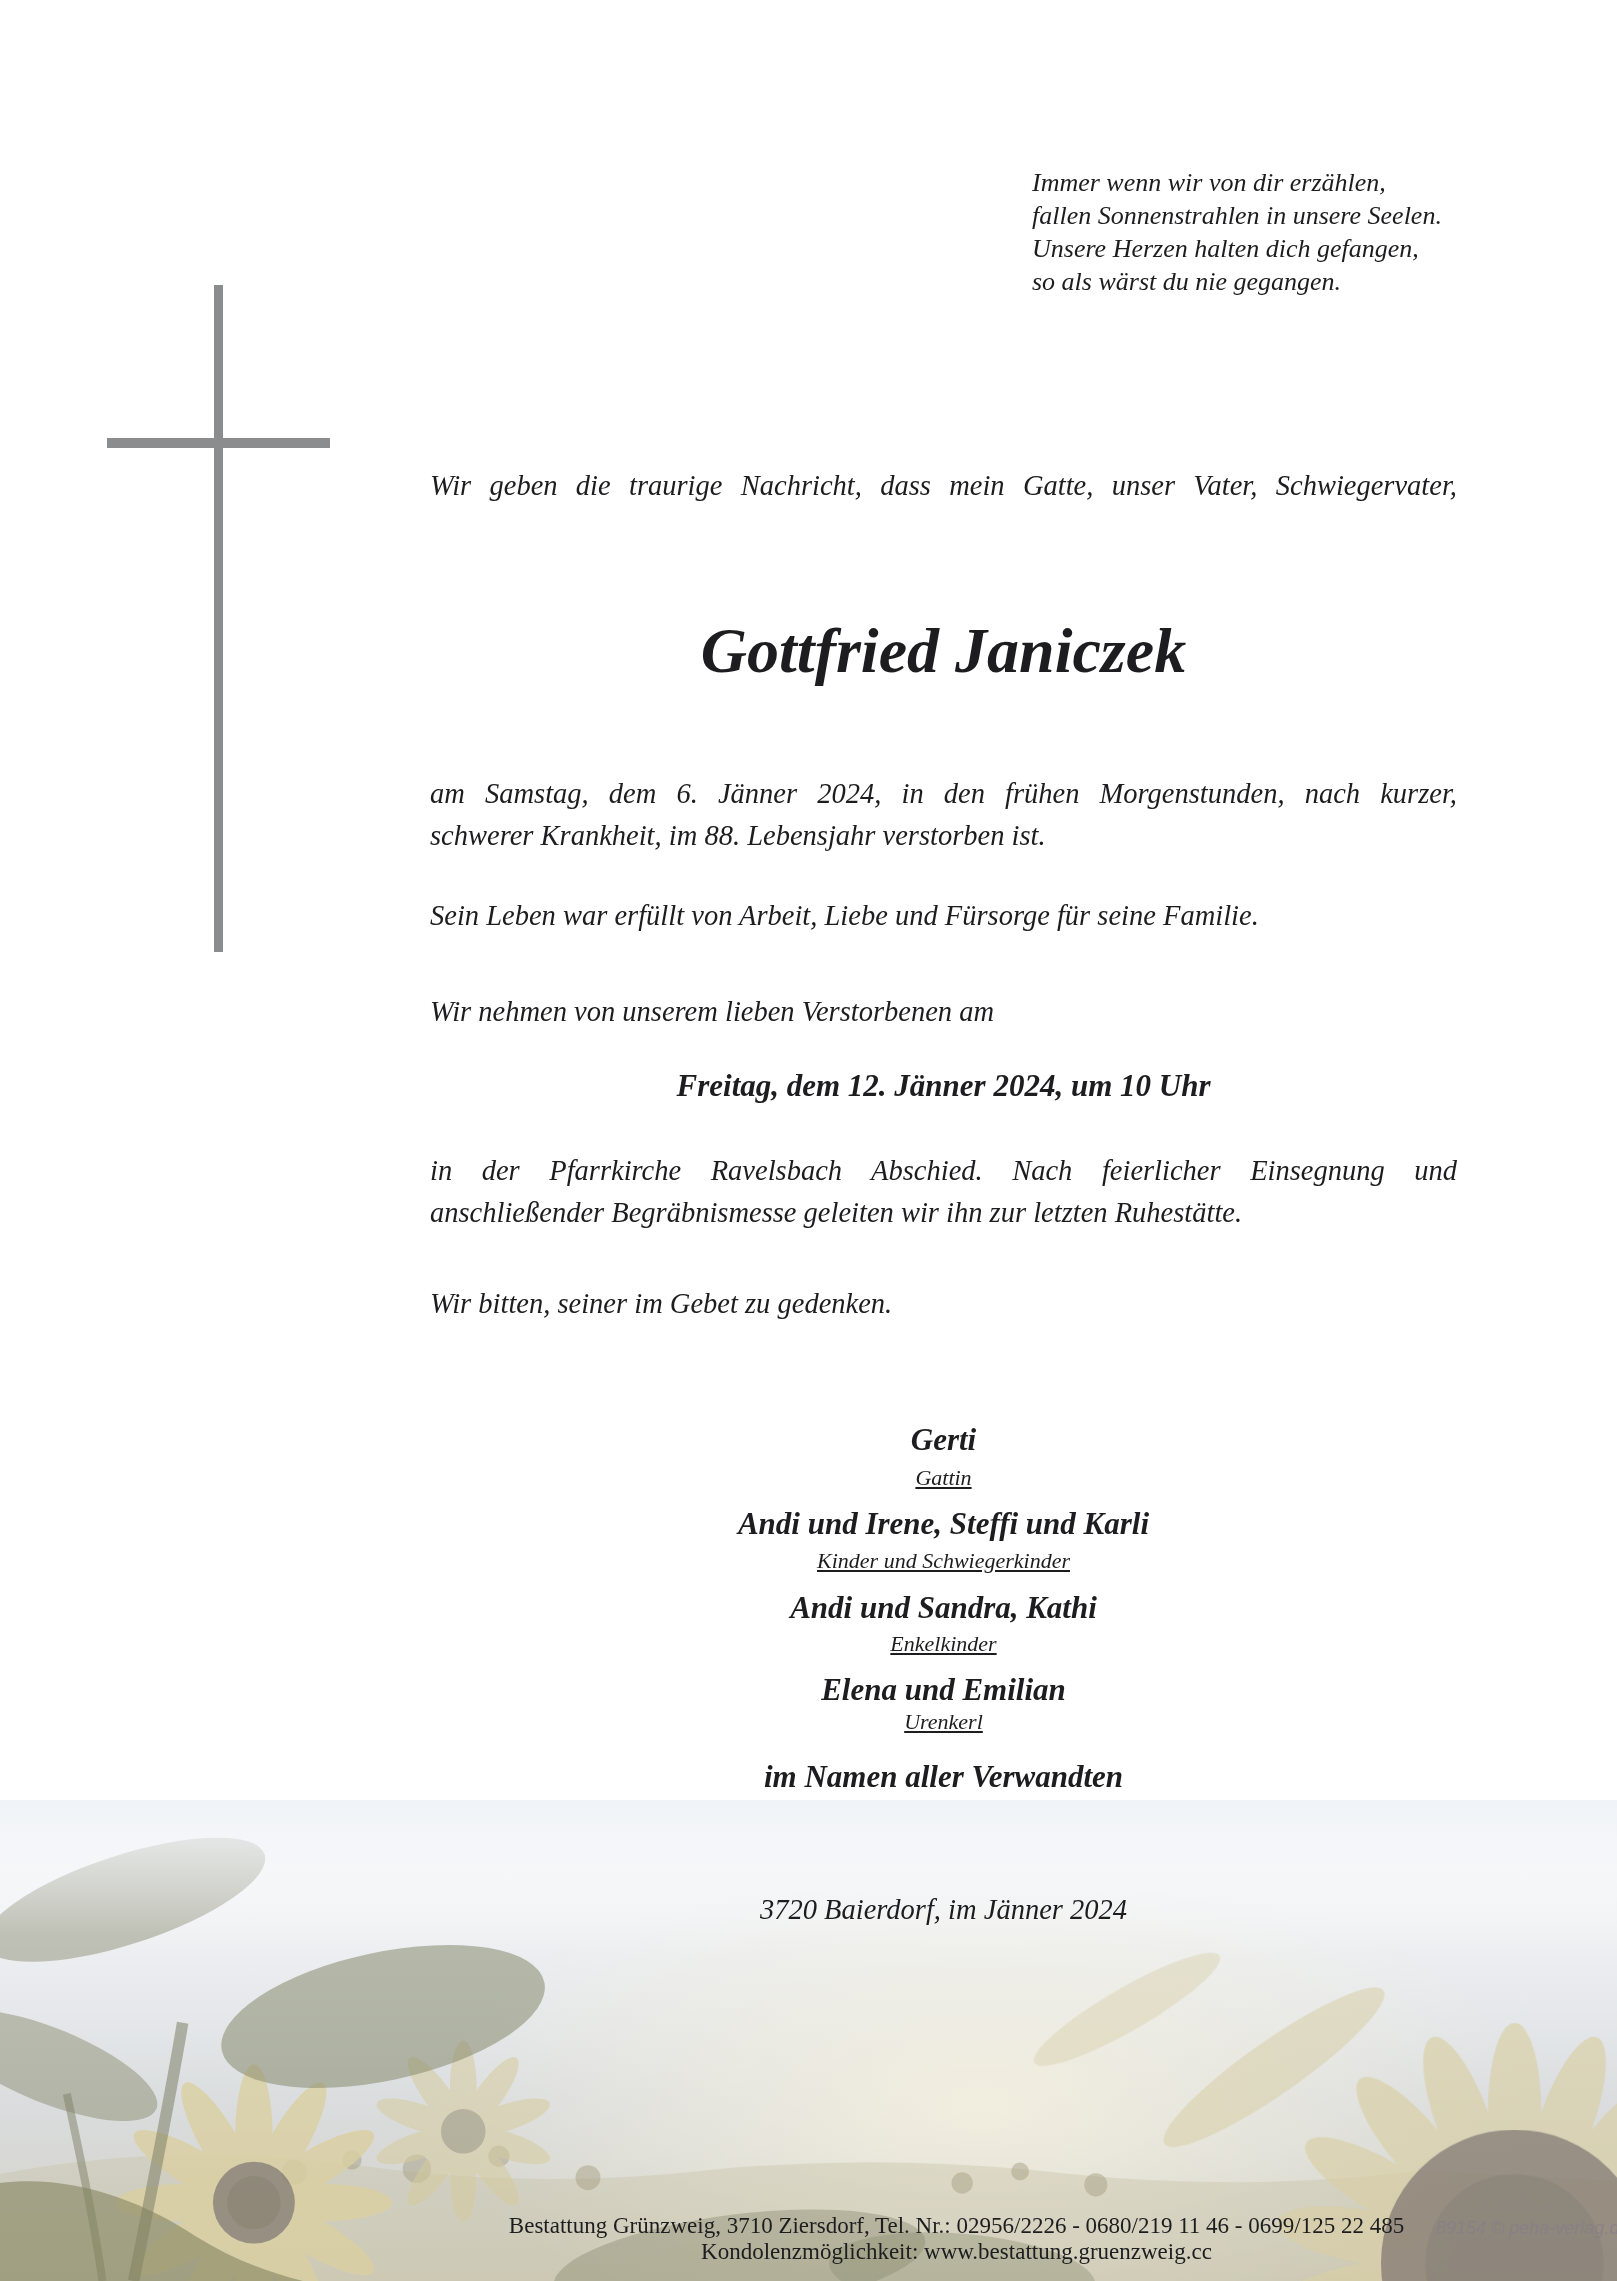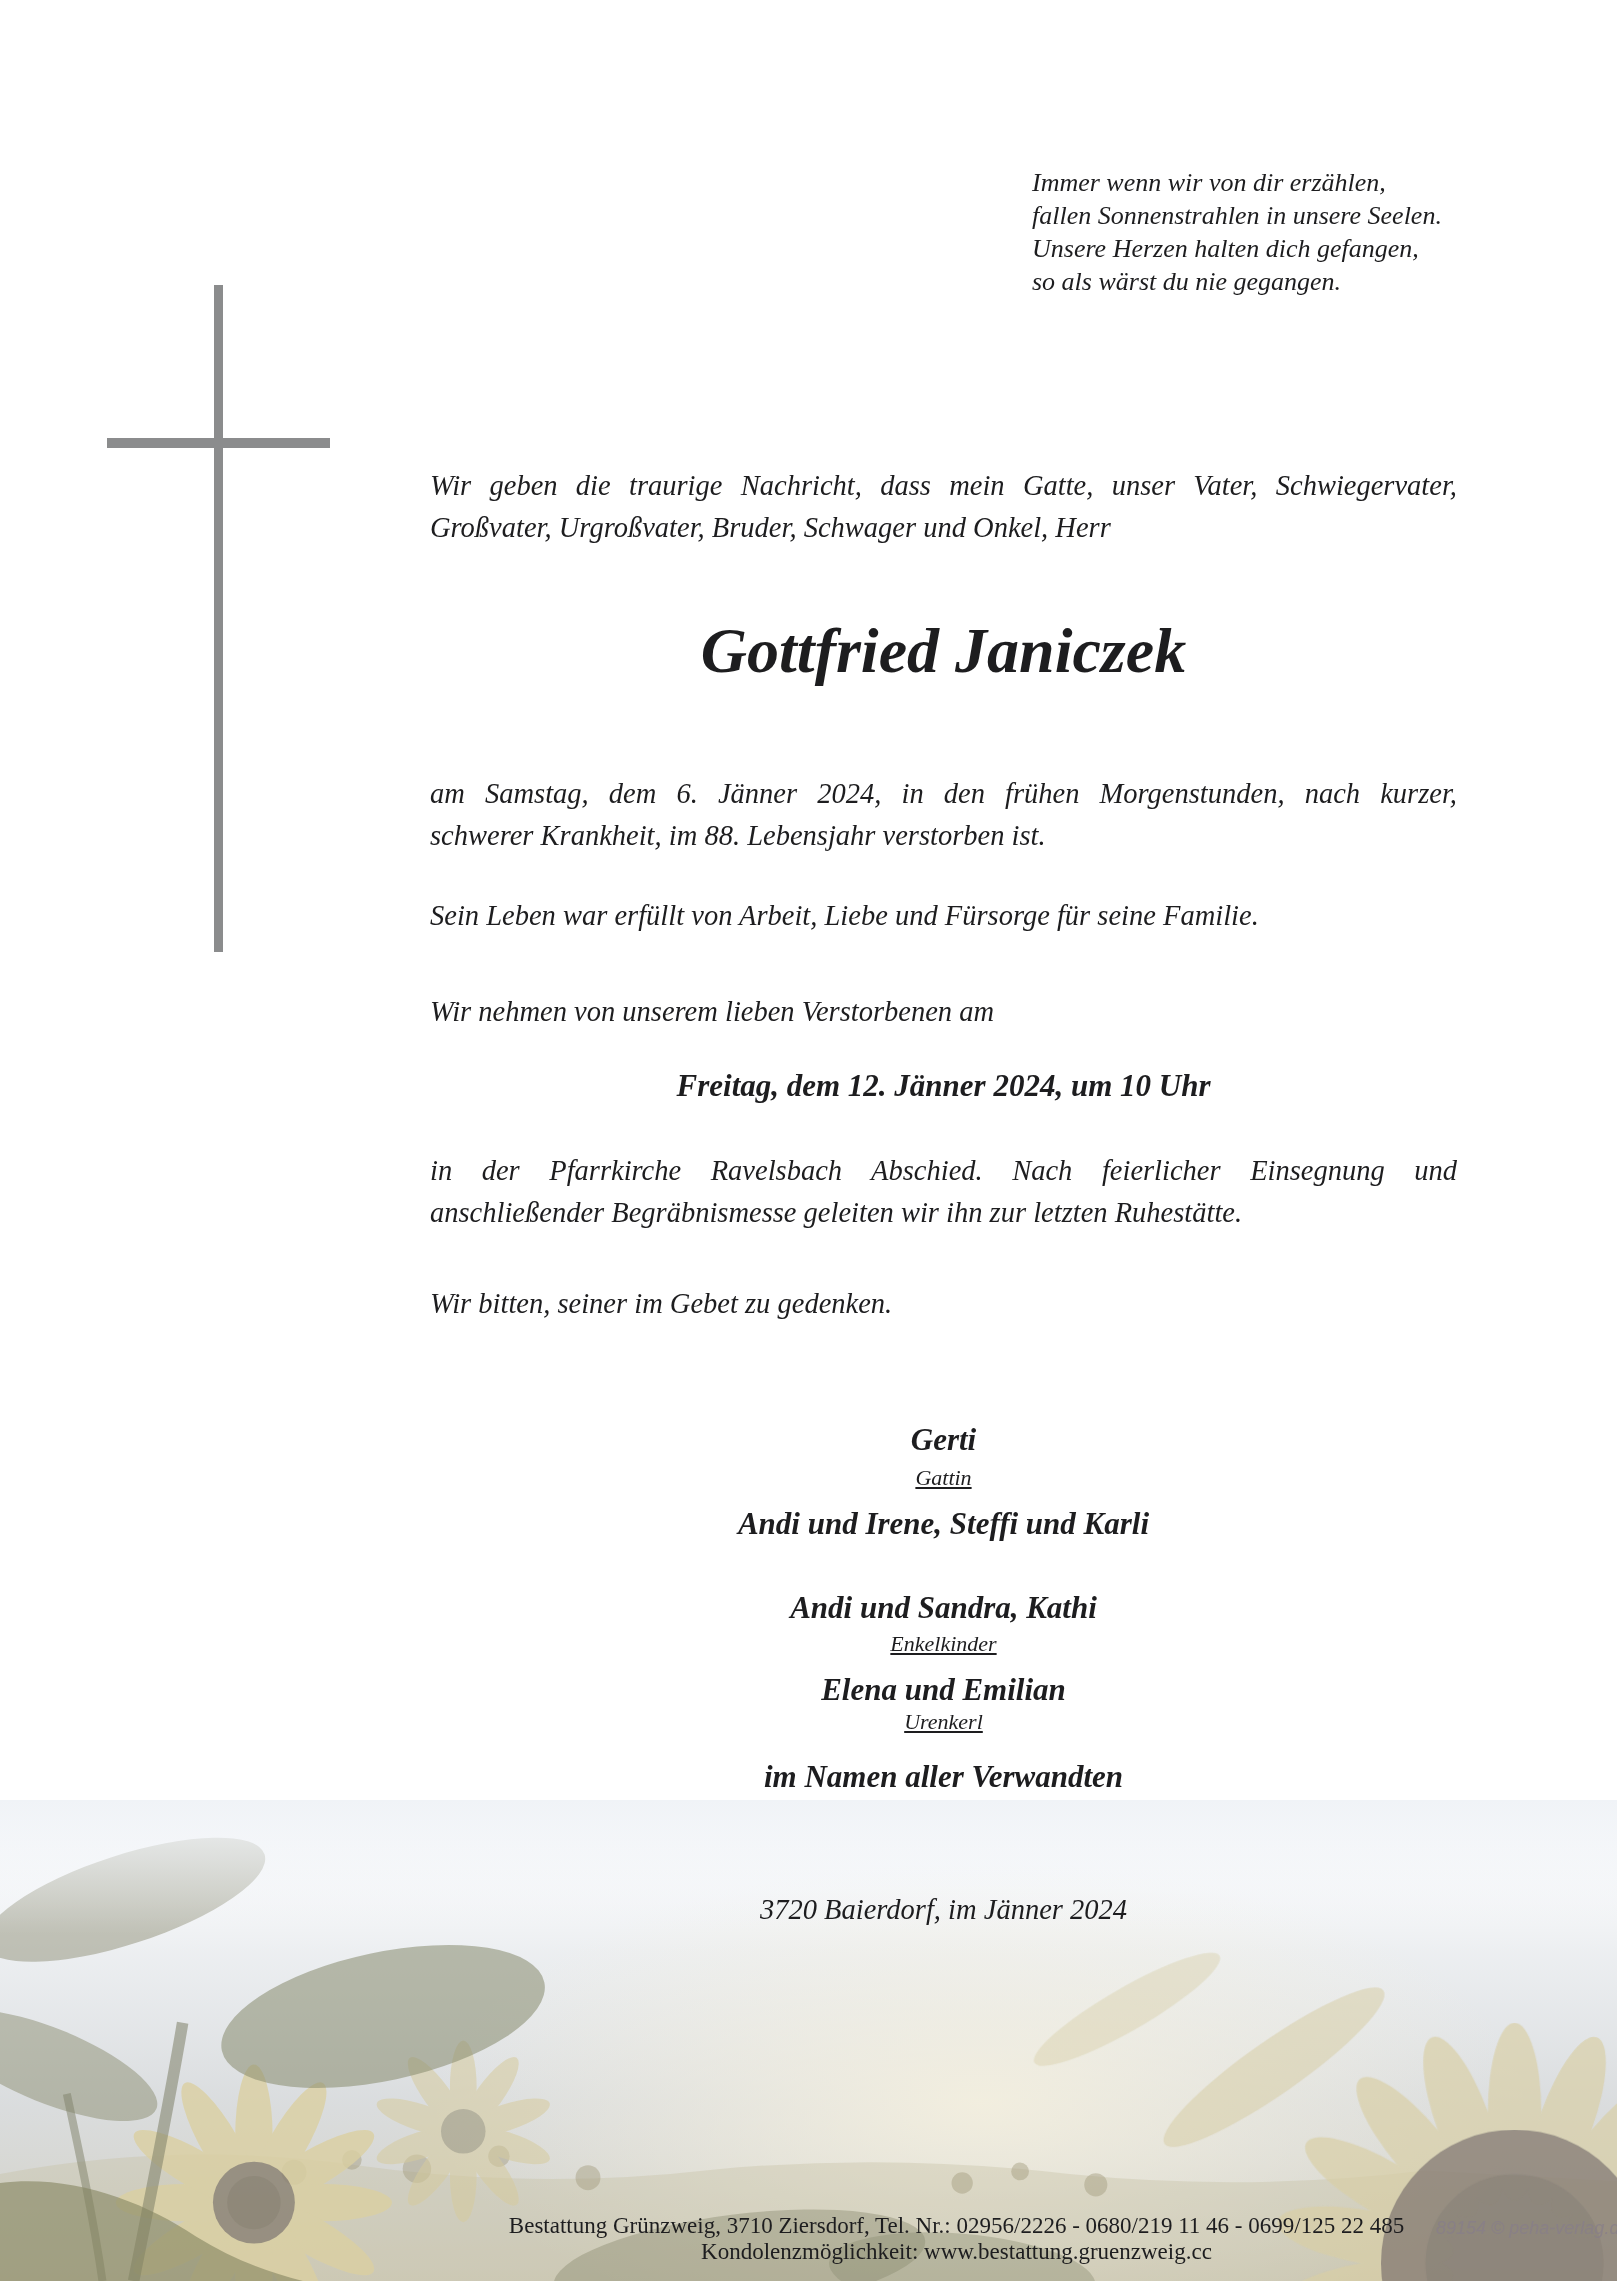--- a/index.html
+++ b/index.html
@@ -217,21 +217,20 @@
 
   <div class="poem">
     <div>Immer wenn wir von dir erzählen,</div>
     <div>fallen Sonnenstrahlen in unsere Seelen.</div>
     <div>Unsere Herzen halten dich gefangen,</div>
     <div>so als wärst du nie gegangen.</div>
   </div>
 
   <div class="col para" style="top:465px;">
     <div class="jline">Wir geben die traurige Nachricht, dass mein Gatte, unser Vater, Schwiegervater,</div>
-    <div class="lline">Großvater, Urgroßvater, Bruder, Schwager und Onkel, Herr</div>
   </div>
 
   <div class="col name" style="top:611px;">Gottfried Janiczek</div>
 
   <div class="col para" style="top:773px;">
     <div class="jline">am Samstag, dem 6. Jänner 2024, in den frühen Morgenstunden, nach kurzer,</div>
     <div class="lline">schwerer Krankheit, im 88. Lebensjahr verstorben ist.</div>
   </div>
 
   <div class="col para" style="top:895px;">
@@ -250,20 +249,21 @@
   </div>
 
   <div class="col mourner-n" style="top:1422px;">Gerti</div>
 
   <div class="col para" style="top:1283px;">
     <div class="lline">Wir bitten, seiner im Gebet zu gedenken.</div>
   </div>
   <div class="col mourner-r" style="top:1465px;">Gattin</div>
 
   <div class="col mourner-n" style="top:1506px;">Andi und Irene, Steffi und Karli</div>
+  <div class="col mourner-r" style="top:1548px;">Kinder und Schwiegerkinder</div>
 
   <div class="col mourner-n" style="top:1590px;">Andi und Sandra, Kathi</div>
   <div class="col mourner-r" style="top:1631px;text-align:center;">Enkelkinder</div>
 
   <div class="col mourner-n" style="top:1672px;">Elena und Emilian</div>
   <div class="col mourner-r" style="top:1709px;">Urenkerl</div>
 
   <div class="col bold-line" style="top:1759px;">im Namen aller Verwandten</div>
 
   <div class="col place" style="top:1894px;font-family:Liberation Serif, serif;">3720 Baierdorf, im Jänner 2024</div>

